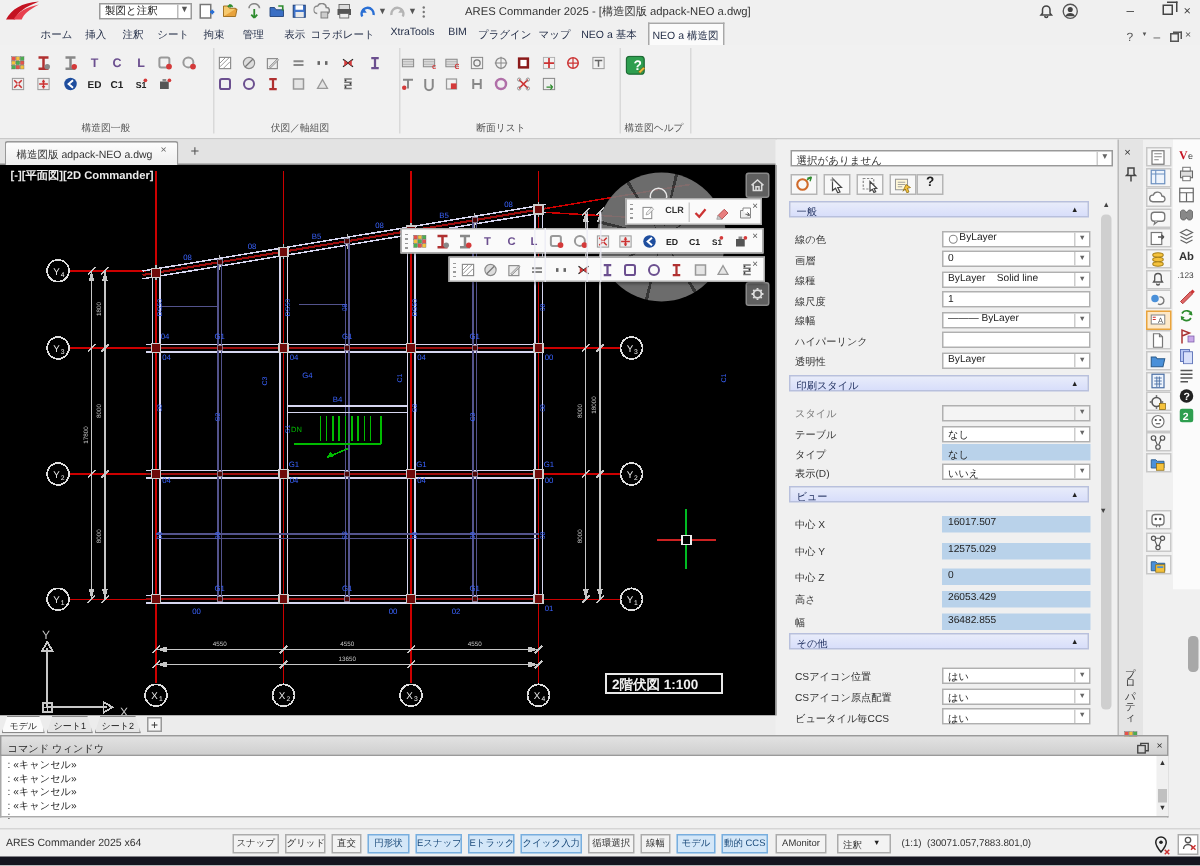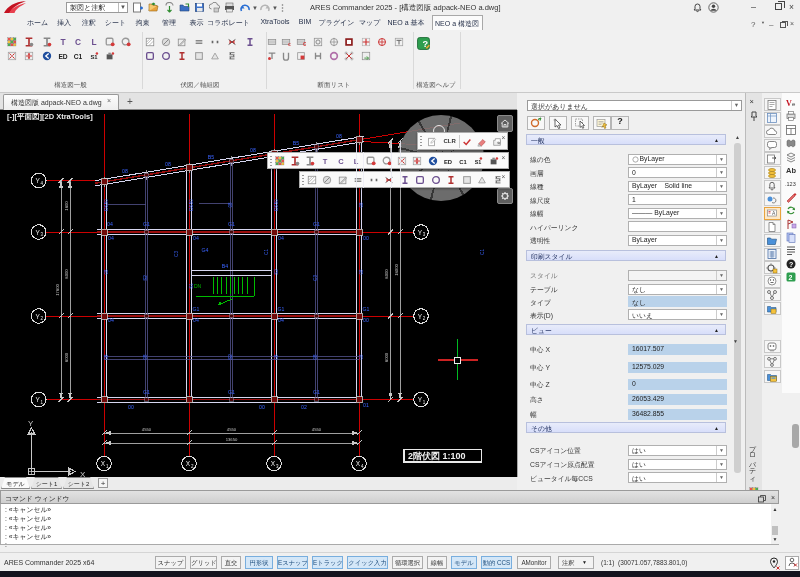--- a/index.html
+++ b/index.html
@@ -535,21 +535,21 @@
       <text x="408" y="349.3" font-size="9" font-weight="bold" fill="#f0f0f0" font-family="Liberation Sans">2階伏図  1:100</text>
       <line x1="31.5" y1="361.5" x2="31.5" y2="322" stroke="#c7c7c7" stroke-width="1.4"></line>
       <path d="M31.5 318 l-3.5 6 h7 Z" fill="none" stroke="#c7c7c7" stroke-width="1.2"></path>
       <line x1="31.5" y1="361.5" x2="71" y2="361.5" stroke="#c7c7c7" stroke-width="1.4"></line>
       <path d="M75 361.5 l-6 -3.5 v7 Z" fill="none" stroke="#c7c7c7" stroke-width="1.2"></path>
       <rect x="28.5" y="358.5" width="6" height="6" fill="none" stroke="#c7c7c7" stroke-width="1"></rect>
       <path d="M28.5 361.5 h6 M31.5 358.5 v6" stroke="#c7c7c7" stroke-width=".7"></path>
       <text x="28" y="316" font-size="8" fill="#c7c7c7" font-family="Liberation Sans">Y</text>
       <text x="80" y="367" font-size="8" fill="#c7c7c7" font-family="Liberation Sans">X</text>
     </svg>
-    <div class="tx" style="left:7px;top:2px;font-size:7.5px;font-weight:bold;color:#ececec">[-][平面図][2D XtraTools]</div>
+    <div class="tx" style="left:7px;top:2px;font-size:7.5px;font-weight:bold;color:#ececec">[-][平面図][2D Commander]</div>
     <div class="abs" style="left:398px;top:5px;width:86px;height:86px;border-radius:50%;
 background:conic-gradient(from 15deg,#787878 0deg 42deg,#3c3c3c 42deg 45deg,#787878 45deg 87deg,#3c3c3c 87deg 90deg,#787878 90deg 132deg,#3c3c3c 132deg 135deg,#787878 135deg 177deg,#3c3c3c 177deg 180deg,#787878 180deg 222deg,#3c3c3c 222deg 225deg,#787878 225deg 267deg,#3c3c3c 267deg 270deg,#787878 270deg 312deg,#3c3c3c 312deg 315deg,#787878 315deg 357deg,#3c3c3c 357deg 360deg);opacity:.9"></div>
     <div class="abs" style="left:433px;top:15px;width:12px;height:12px;border-radius:50%;border:1.2px solid #e8e8e8"></div>
     <div class="abs" style="left:497px;top:5px;width:16px;height:17px;background:#5f5f5f;border:1px solid #8a8a8a;border-radius:2px"></div>
     <svg class="abs" style="left:500px;top:9px" width="10" height="9" viewBox="0 0 10 9">
       <path d="M1 4.5 L5 1 L9 4.5 M2.2 4 V8 H7.8 V4 M4 8 V5.5 h2 V8" fill="none" stroke="#ddd" stroke-width="1"></path>
     </svg>
     <div class="abs" style="left:497px;top:78px;width:16px;height:16px;background:#5f5f5f;border:1px solid #8a8a8a;border-radius:2px"></div>
     <svg class="abs" style="left:500px;top:81px" width="10" height="10" viewBox="0 0 10 10">
       <circle cx="5" cy="5" r="2.6" fill="none" stroke="#ddd" stroke-width="1.2"></circle>

